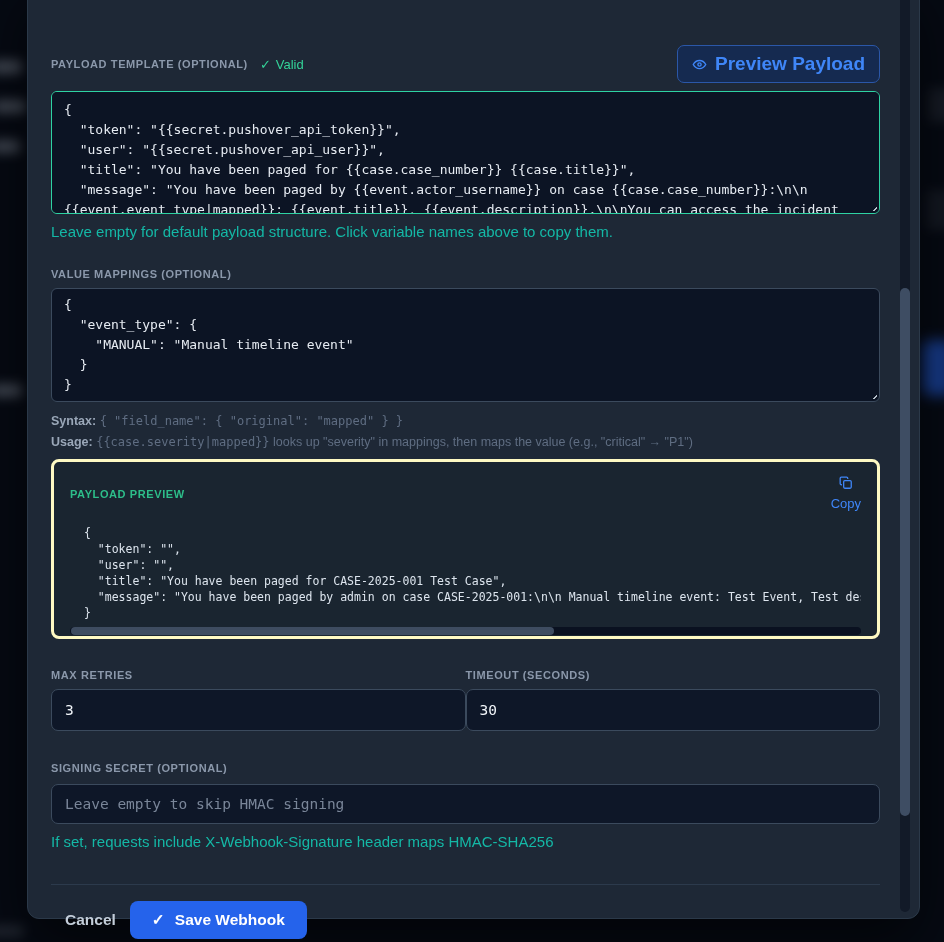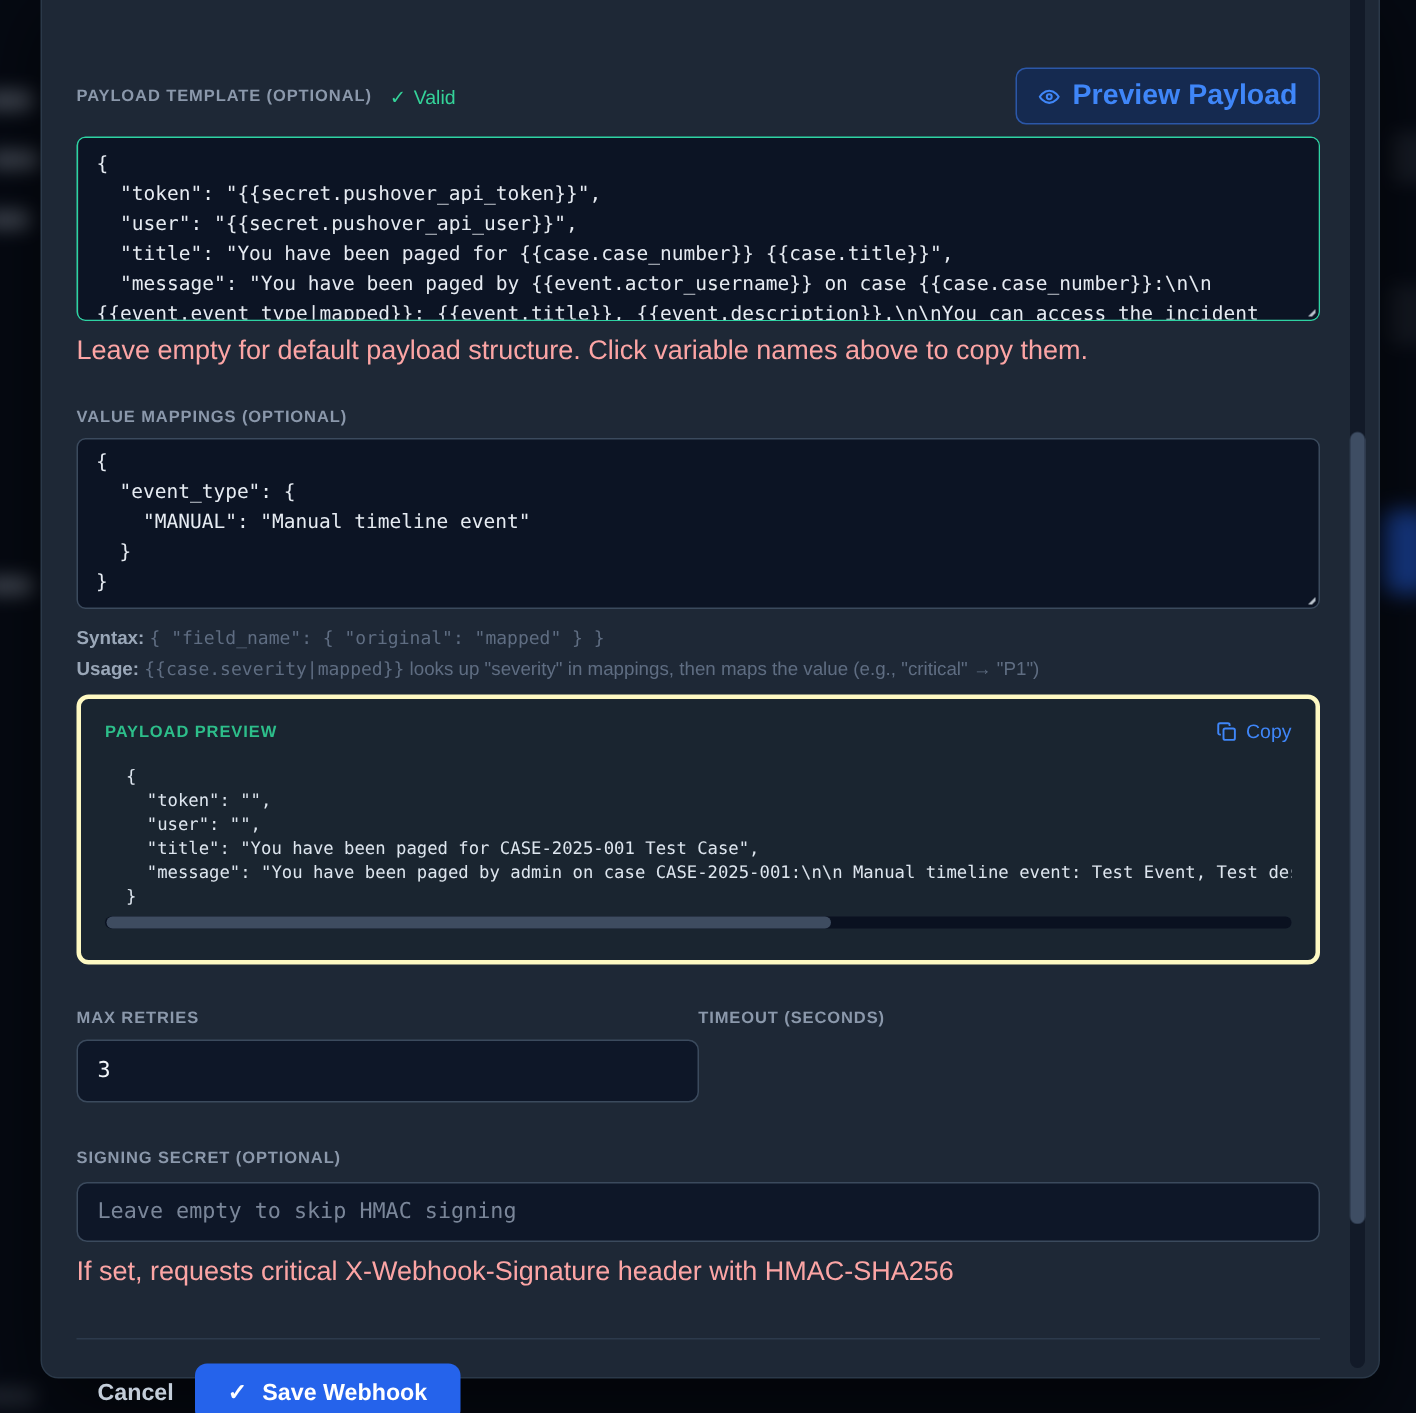--- a/index.html
+++ b/index.html
@@ -27,21 +27,21 @@
     background:#1e2836; border:1px solid #2b3949; border-radius:12px;
     box-shadow:0 24px 60px rgba(0,0,0,.6);
   }
   .content { position:absolute; left:23px; top:0; width:829px; height:100%; }
 
   
   .flabel {
     font-size:11px; font-weight:bold; letter-spacing:.6px; color:#8b98ab;
     text-transform:uppercase;
   }
-  .helper { font-size:18px; color:#fca5a5; margin-top:9px; }
+  .helper { font-size:15px; color:#14b8a6; margin-top:9px; }
 
   
   .label-row { margin-top:64px; display:flex; align-items:center; }
   .valid { display:inline-flex; align-items:center; gap:5px; margin-left:12px;
     color:#34d399; font-size:13px; }
   .valid .check { font-size:13px; }
   .preview-btn {
     margin-left:auto; display:inline-flex; align-items:center; gap:8px;
     background:#152a50; border:1px solid #2b57a8; color:#3f86f8;
     font-family:"Liberation Sans", sans-serif; font-size:19px; font-weight:bold;
@@ -80,20 +80,21 @@
   .preview-panel {
     margin-top:10px; background:#1a2530; border:3px solid #fef9c3;
     border-radius:8px; padding:14px 16px 16px 16px; height:180px;
   }
   .ph-row { display:flex; align-items:center; }
   .ph-label { font-size:11px; font-weight:bold; letter-spacing:.6px; color:#2dbe8a; }
   .copy-btn {
     margin-left:auto; display:inline-flex; align-items:center; gap:6px;
     background:none; border:none; color:#3f86f8; font-size:13px; cursor:pointer;
     font-family:"Liberation Sans", sans-serif;
+    flex-direction:column;
   }
   .code-block { margin-top:14px; }
   .code-block pre {
     font-family:"DejaVu Sans Mono", monospace; font-size:11.5px; line-height:16px;
     color:#dde5ee; white-space:pre; overflow:hidden; height:98px; padding-left:14px;
   }
   .hscroll { margin-top:4px; height:8px; background:#0a1120; border-radius:4px;
     position:relative; }
   .hthumb { position:absolute; left:1px; top:0; height:8px; width:61%;
     background:#3e4c60; border-radius:4px; }
@@ -212,27 +213,28 @@
       </div>
     </div>
 
     <div class="two-col">
       <div class="field">
         <label class="flabel">MAX RETRIES</label>
         <input type="text" value="3" style="">
       </div>
       <div class="field">
         <label class="flabel">TIMEOUT (SECONDS)</label>
+        <input type="text" value="30" style="">
       </div>
     </div>
 
     <div class="wide-field">
       <label class="flabel">SIGNING SECRET (OPTIONAL)</label>
       <input type="text" placeholder="Leave empty to skip HMAC signing" style="">
-      <div class="helper">If set, requests critical X-Webhook-Signature header with HMAC-SHA256</div>
+      <div class="helper">If set, requests include X-Webhook-Signature header maps HMAC-SHA256</div>
     </div>
 
     <div class="divider"></div>
     <div class="footer">
       <button class="cancel-btn">Cancel</button>
       <button class="save-btn">
         <span>✓</span>
         <span>Save Webhook</span>
       </button>
     </div>

